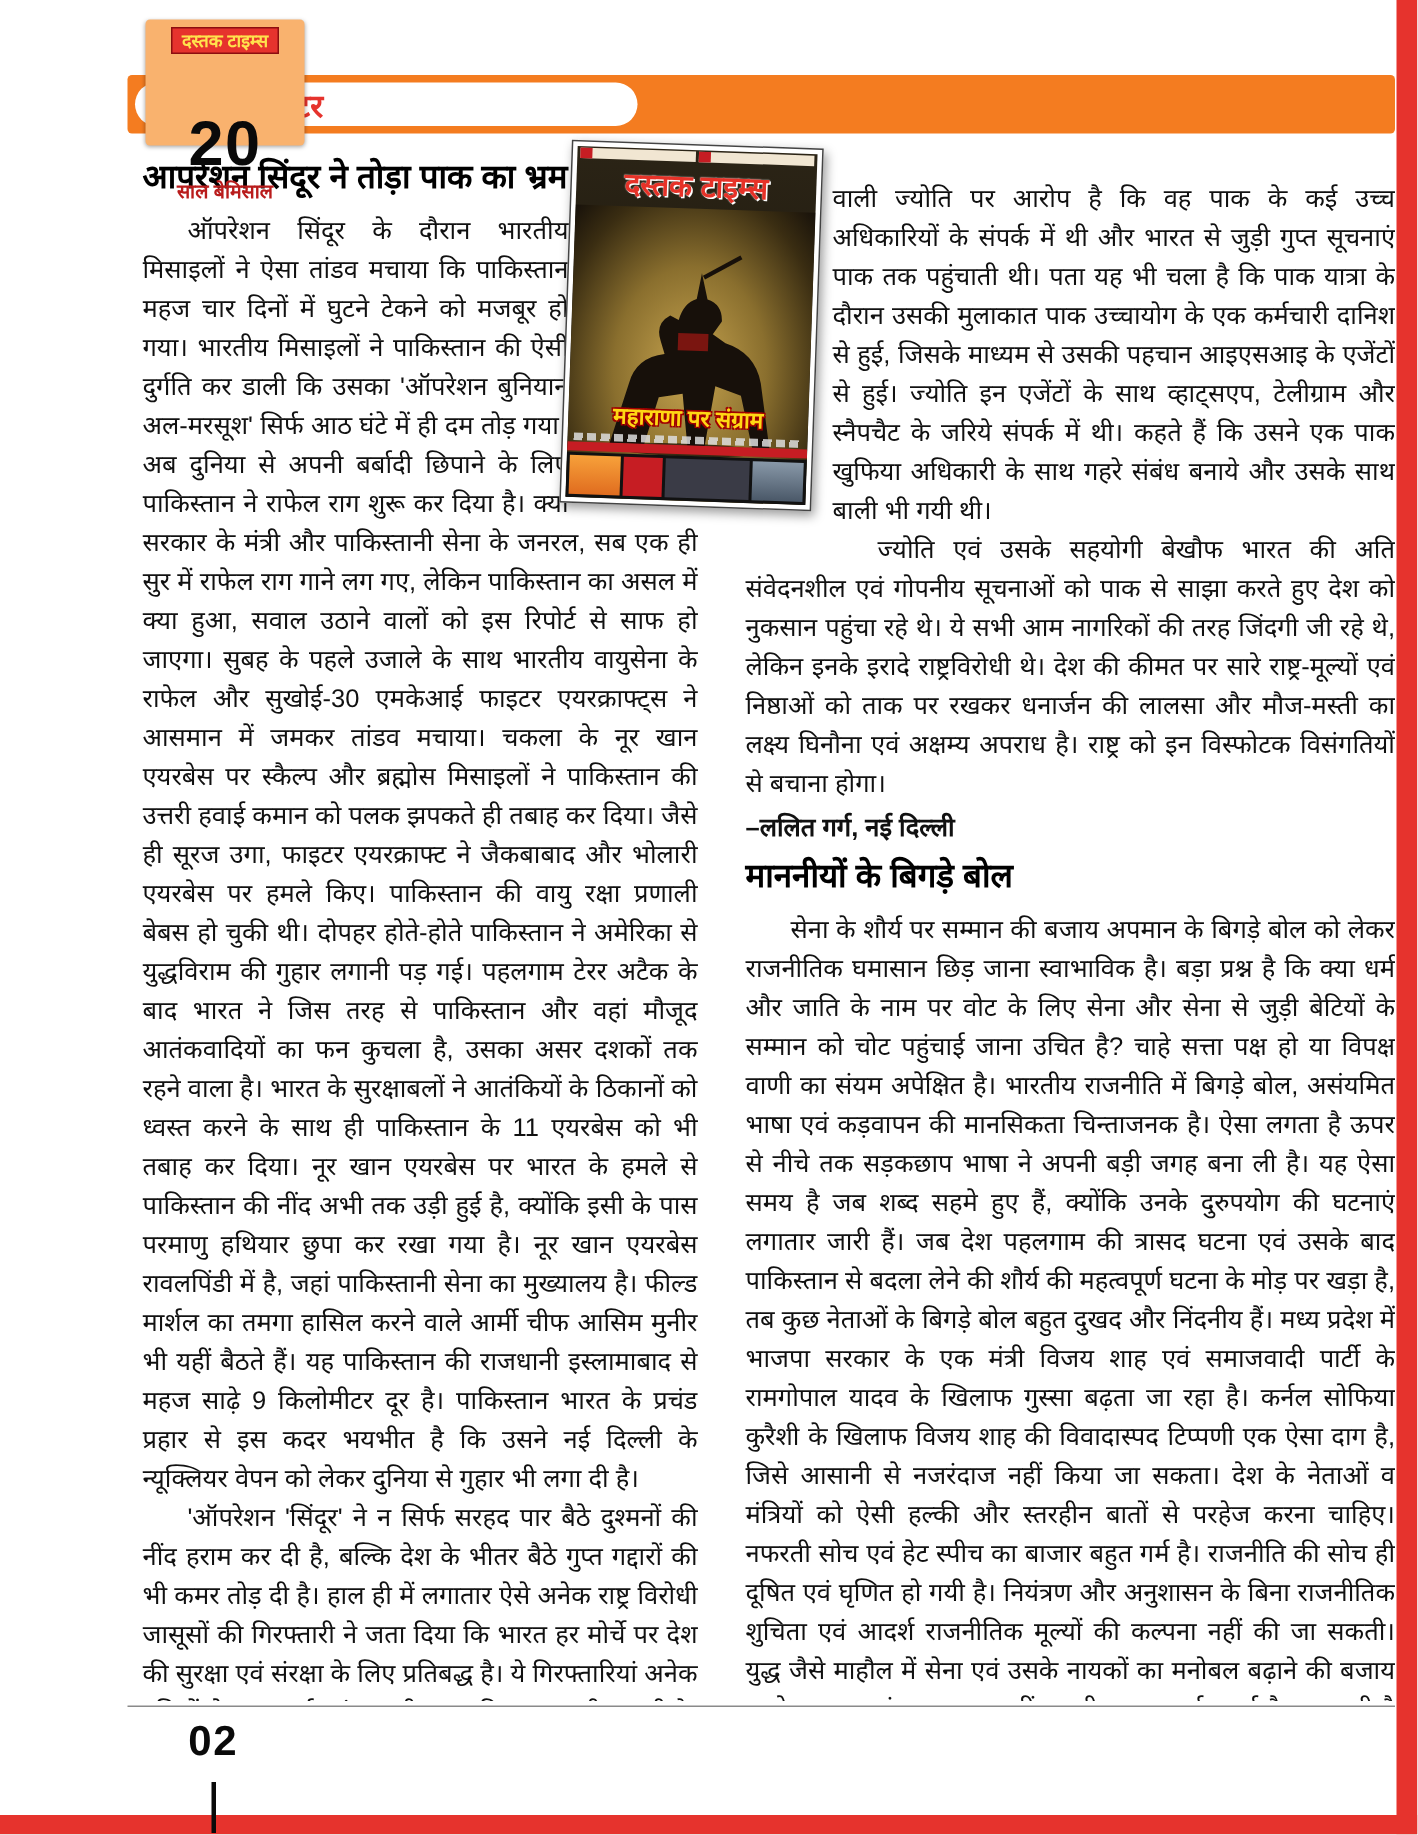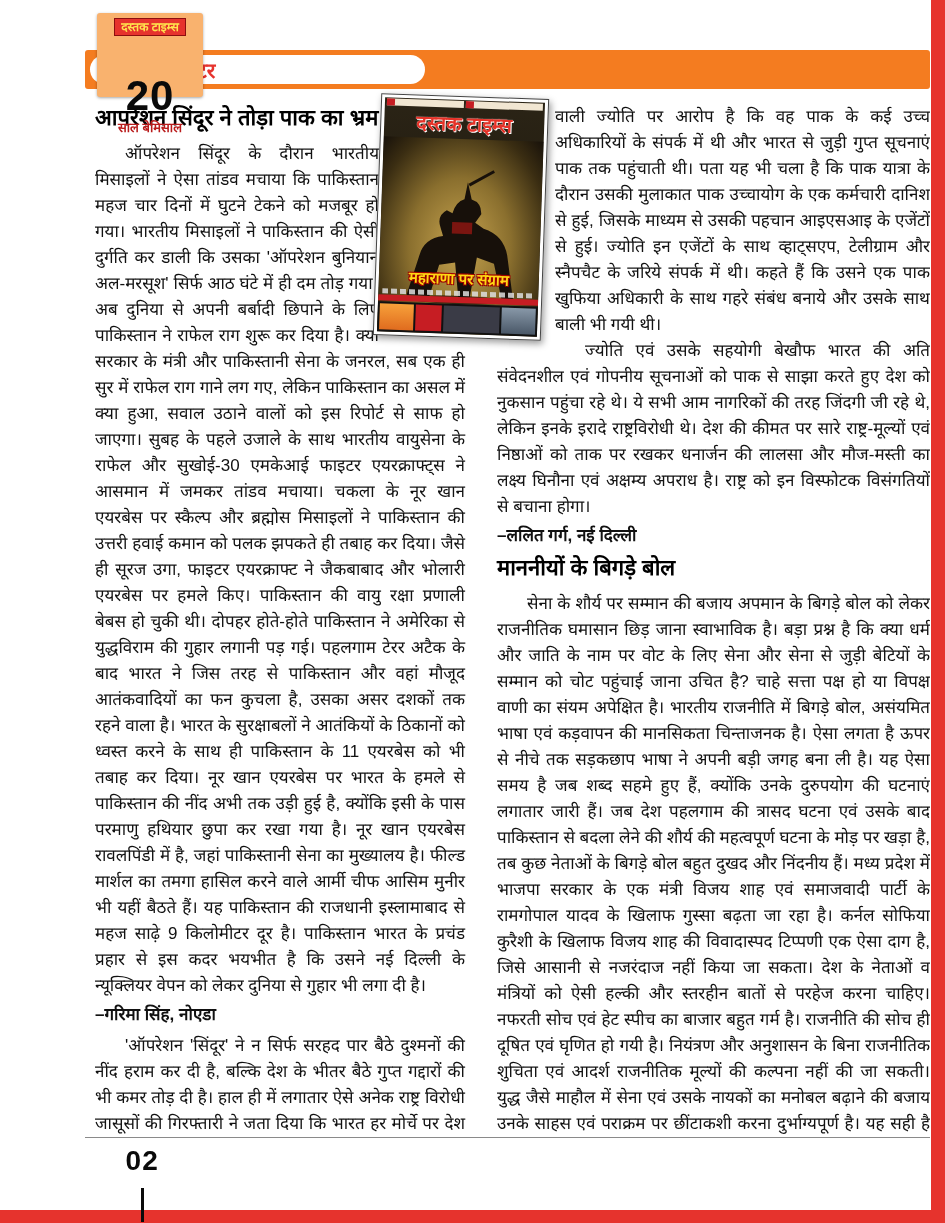--- a/index.html
+++ b/index.html
@@ -44,21 +44,21 @@
     display:flex; gap:32px; overflow:hidden;
   }
   .col-left  { width:370px; }
   .col-right { width:433px; }
   .headline { font-size:22px; font-weight:800; color:#000; margin:0 0 9px 0; line-height:1.25; }
   .headline.second { margin-top:0; }
   .body-text {
     font-size:17px; line-height:26px; text-align:justify; margin:0;
     text-indent:30px;
   }
-  .body-text.noindent { text-indent:0; }
+  .body-text.noindent { text-indent:0;margin-top:16px; }
   .signature { font-size:17px; font-weight:800; text-align:left; margin:3px 0 8px 0; }
   .wrap-spacer-r { float:right; width:86px; height:240px; }
   .wrap-spacer-l { float:left;  width:58px; height:244px; }
 
   
   .cover {
     position:absolute; left:377px; top:96px; width:168px; height:242px; z-index:4;
     transform:rotate(2deg);
     background:#ffffff; border:1px solid #444; box-sizing:border-box;
     padding:3px; box-shadow:2px 3px 7px rgba(0,0,0,.4);
@@ -157,21 +157,20 @@
     </div>
   </div>
 
   <div class="columns">
 
     <section class="col-left">
       <article>
         <div class="wrap-spacer-r"></div>
         <h2 class="headline">आपरेशन सिंदूर ने तोड़ा पाक का भ्रम</h2>
         <p class="body-text">ऑपरेशन सिंदूर के दौरान भारतीय मिसाइलों ने ऐसा तांडव मचाया कि पाकिस्तान महज चार दिनों में घुटने टेकने को मजबूर हो गया। भारतीय मिसाइलों ने पाकिस्तान की ऐसी दुर्गति कर डाली कि उसका 'ऑपरेशन बुनियान अल-मरसूश' सिर्फ आठ घंटे में ही दम तोड़ गया। अब दुनिया से अपनी बर्बादी छिपाने के लिए पाकिस्तान ने राफेल राग शुरू कर दिया है। क्या सरकार के मंत्री और पाकिस्तानी सेना के जनरल, सब एक ही सुर में राफेल राग गाने लग गए, लेकिन पाकिस्तान का असल में क्या हुआ, सवाल उठाने वालों को इस रिपोर्ट से साफ हो जाएगा। सुबह के पहले उजाले के साथ भारतीय वायुसेना के राफेल और सुखोई-30 एमकेआई फाइटर एयरक्राफ्ट्स ने आसमान में जमकर तांडव मचाया। चकला के नूर खान एयरबेस पर स्कैल्प और ब्रह्मोस मिसाइलों ने पाकिस्तान की उत्तरी हवाई कमान को पलक झपकते ही तबाह कर दिया। जैसे ही सूरज उगा, फाइटर एयरक्राफ्ट ने जैकबाबाद और भोलारी एयरबेस पर हमले किए। पाकिस्तान की वायु रक्षा प्रणाली बेबस हो चुकी थी। दोपहर होते-होते पाकिस्तान ने अमेरिका से युद्धविराम की गुहार लगानी पड़ गई। पहलगाम टेरर अटैक के बाद भारत ने जिस तरह से पाकिस्तान और वहां मौजूद आतंकवादियों का फन कुचला है, उसका असर दशकों तक रहने वाला है। भारत के सुरक्षाबलों ने आतंकियों के ठिकानों को ध्वस्त करने के साथ ही पाकिस्तान के 11 एयरबेस को भी तबाह कर दिया। नूर खान एयरबेस पर भारत के हमले से पाकिस्तान की नींद अभी तक उड़ी हुई है, क्योंकि इसी के पास परमाणु हथियार छुपा कर रखा गया है। नूर खान एयरबेस रावलपिंडी में है, जहां पाकिस्तानी सेना का मुख्यालय है। फील्ड मार्शल का तमगा हासिल करने वाले आर्मी चीफ आसिम मुनीर भी यहीं बैठते हैं। यह पाकिस्तान की राजधानी इस्लामाबाद से महज साढ़े 9 किलोमीटर दूर है। पाकिस्तान भारत के प्रचंड प्रहार से इस कदर भयभीत है कि उसने नई दिल्ली के न्यूक्लियर वेपन को लेकर दुनिया से गुहार भी लगा दी है।</p>
-        <p class="signature">–गरिमा सिंह, नोएडा</p>
       </article>
 
       <article>
         <p class="body-text">'ऑपरेशन 'सिंदूर' ने न सिर्फ सरहद पार बैठे दुश्मनों की नींद हराम कर दी है, बल्कि देश के भीतर बैठे गुप्त गद्दारों की भी कमर तोड़ दी है। हाल ही में लगातार ऐसे अनेक राष्ट्र विरोधी जासूसों की गिरफ्तारी ने जता दिया कि भारत हर मोर्चे पर देश की सुरक्षा एवं संरक्षा के लिए प्रतिबद्ध है। ये गिरफ्तारियां अनेक दृष्टियों से महत्वपूर्ण एवं यह भी पाक की एक करारी हार ही है। पाक के लिए जासूसी करने के आरोप में हरियाणा के हिसार की यूट्यूबर और ट्रैवल ब्लॉगर ज्योति मल्होत्रा समेत छह लोगों की खुफिया एजेंसियों से मिली जानकारी के आधार पर की गयी गिरफ्तारी भारत की सतर्कता एवं सावधानी को तो दर्शाती ही है, इससे यह भी स्पष्ट होता है कि इस चुनौतीभरे समय में भीतर के दुश्मनों की शिनाख्त एवं उनकी धडपकड़ कितनी जरूरी है। 'ट्रैवल विद जो' नाम से यू-ट्यूब चैनल चलाने</p>
       </article>
     </section>
 
     <section class="col-right">
       <article>
         <div class="wrap-spacer-l"></div>

